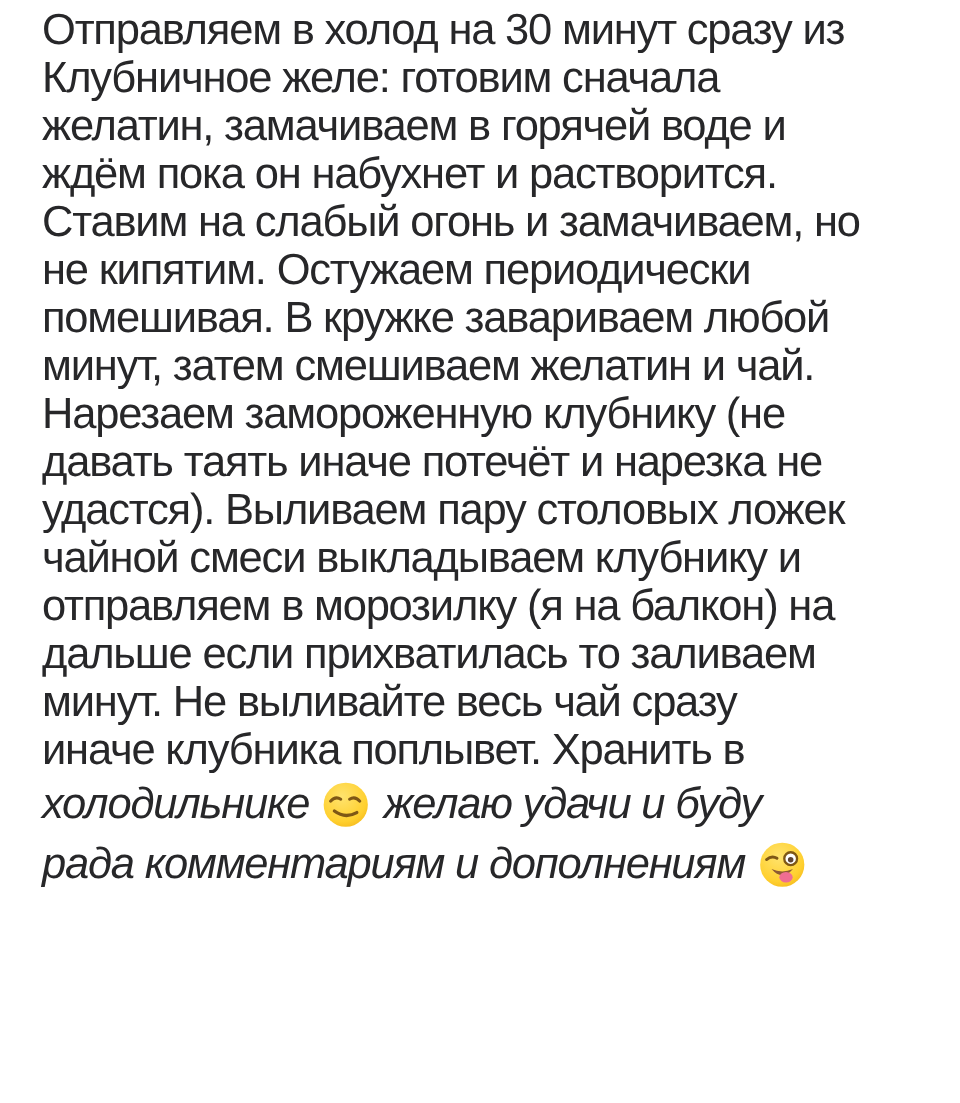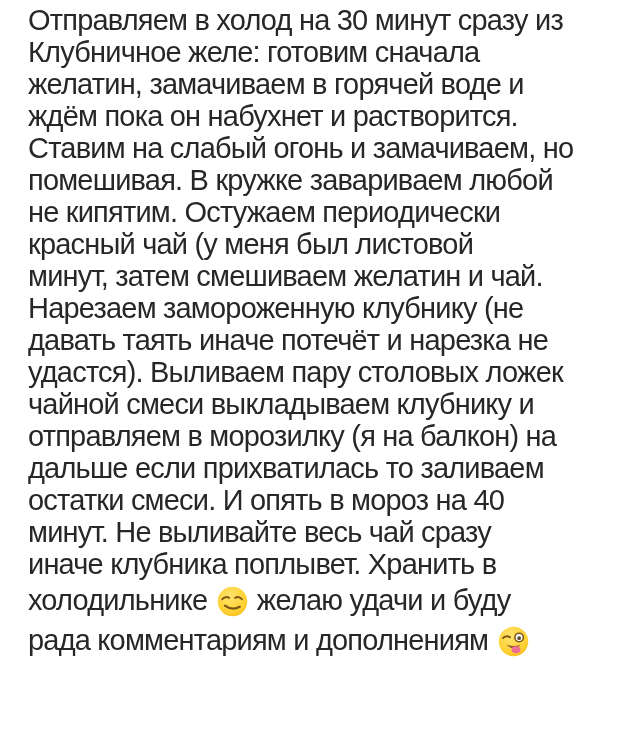--- a/index.html
+++ b/index.html
@@ -27,20 +27,21 @@
     color: #272729;
   }
   .line {
     height: 32px;
     line-height: 32px;
     white-space: nowrap;
   }
   .line.has-emoji {
     height: 40px;
     line-height: 40px;
+    font-style: italic;
   }
   .emoji {
     display: inline-block;
     width: 31px;
     height: 31px;
     vertical-align: -7px;
     margin: 0 2px;
   }
   .emoji svg {
     display: block;
@@ -51,31 +52,29 @@
 </head>
 <body style="background: rgb(255, 255, 255);">
 
 <div class="screen">
   <div class="text-block" style="color: rgb(39, 39, 41);">
       <div class="line"><span>Отправляем в холод на 30 минут сразу из</span></div>
       <div class="line"><span>Клубничное желе: готовим сначала</span></div>
       <div class="line"><span>желатин, замачиваем в горячей воде и</span></div>
       <div class="line"><span>ждём пока он набухнет и растворится.</span></div>
       <div class="line"><span>Ставим на слабый огонь и замачиваем, но</span></div>
+      <div class="line"><span>не кипятим. Остужаем периодически</span></div>
       <div class="line"><span>помешивая. В кружке завариваем любой</span></div>
-      <div class="line"><span>не кипятим. Остужаем периодически</span></div>
-      <div class="line"><span>красный чай (у меня был листовой</span></div>
       <div class="line"><span>минут, затем смешиваем желатин и чай.</span></div>
       <div class="line"><span>Нарезаем замороженную клубнику (не</span></div>
       <div class="line"><span>давать таять иначе потечёт и нарезка не</span></div>
       <div class="line"><span>удастся). Выливаем пару столовых ложек</span></div>
       <div class="line"><span>чайной смеси выкладываем клубнику и</span></div>
       <div class="line"><span>отправляем в морозилку (я на балкон) на</span></div>
       <div class="line"><span>дальше если прихватилась то заливаем</span></div>
-      <div class="line"><span>остатки смеси. И опять в мороз на 40</span></div>
       <div class="line"><span>минут. Не выливайте весь чай сразу</span></div>
       <div class="line"><span>иначе клубника поплывет. Хранить в</span></div>
       <div class="line has-emoji"><span>холодильнике </span><span class="emoji">
   <svg viewBox="0 0 32 32" xmlns="http://www.w3.org/2000/svg">
     <defs>
       <radialGradient id="grad-smirk" cx="0.42" cy="0.32" r="0.8">
         <stop offset="0" stop-color="#ffe36e"></stop>
         <stop offset="0.7" stop-color="#ffd02f"></stop>
         <stop offset="1" stop-color="#f2b318"></stop>
       </radialGradient>

